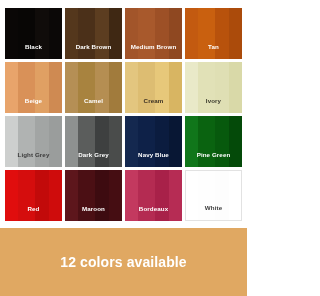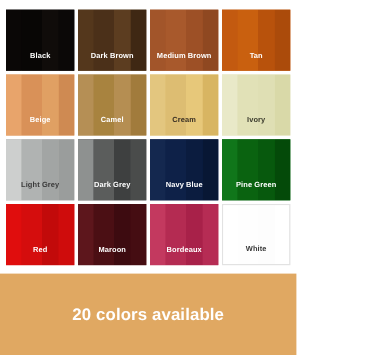--- a/index.html
+++ b/index.html
@@ -228,16 +228,16 @@
           <i style="background: rgb(255, 255, 255);"></i>
           <i style="background: rgb(254, 254, 254);"></i>
           <i style="background: rgb(253, 253, 253);"></i>
           <i style="background: rgb(255, 255, 255);"></i>
         </div>
         <span class="swatch-label" style="color: rgb(58, 58, 58);">White</span>
       </div>
     </div>
 
   <div id="palette-footer" style="background: rgb(224, 168, 98);">
-    <span id="palette-footer-text" style="color: rgb(255, 255, 255);">20 colors available</span>
+    <span id="palette-footer-text" style="color: rgb(255, 255, 255);">12 colors available</span>
   </div>
 
 </div>
 
 </body></html>

